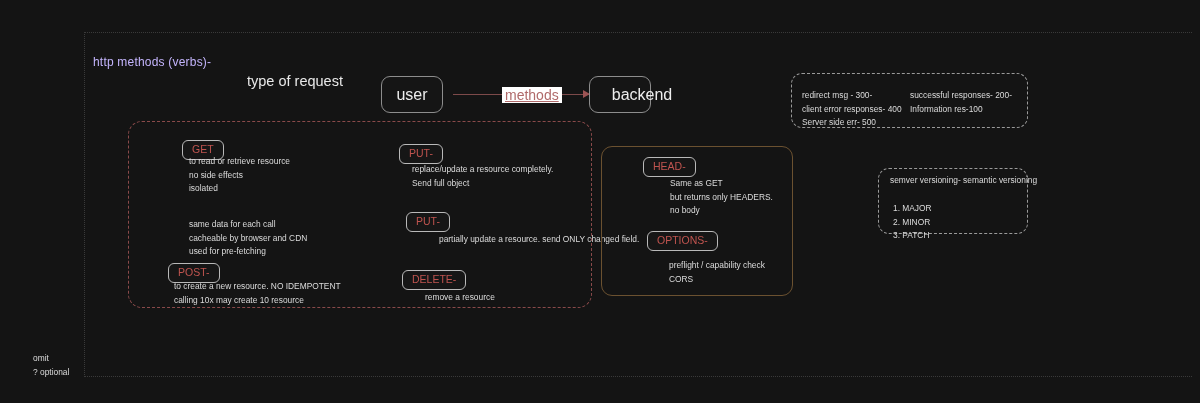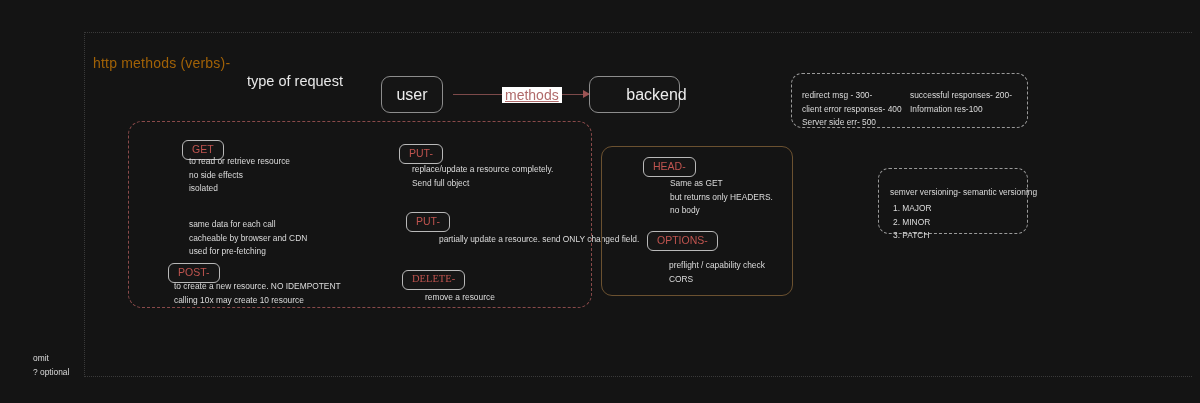--- a/index.html
+++ b/index.html
@@ -36,22 +36,22 @@
     border-right: none;
     box-sizing: border-box;
     pointer-events: none;
   }
 
   
   .title {
     position: absolute;
     left: 93px;
     top: 55px;
-    font-size: 14px;
-    color: #a16207;
+    font-size: 12px;
+    color: #c4b5fd;
     letter-spacing: 0.2px;
     white-space: nowrap;
   }
   .subtitle {
     position: absolute;
     left: 247px;
     top: 73px;
     font-size: 14.5px;
     color: #e9e9e9;
     white-space: nowrap;
@@ -64,21 +64,21 @@
     border-radius: 9px;
     background: #151515;
     display: flex;
     align-items: center;
     justify-content: center;
     font-size: 16px;
     color: #ededed;
     box-sizing: border-box;
   }
   #node-user   { left: 381px; top: 76px; width: 62px; height: 37px; }
-  #node-backend{ left: 589px; top: 76px; width: 91px; height: 37px; padding-left: 44px; }
+  #node-backend{ left: 589px; top: 76px; width: 62px; height: 37px; padding-left: 44px; }
 
   .arrow-line {
     position: absolute;
     left: 453px;
     top: 94px;
     width: 136px;
     height: 1px;
     background: #7d4a4a;
   }
   .arrow-head {
@@ -150,21 +150,21 @@
     padding: 3px 9px 4px 9px;
     line-height: 1;
     white-space: nowrap;
     box-sizing: border-box;
     margin-left: 30px;
   }
   #badge-get     { left: 152px; top: 140px; }
   #badge-post    { left: 138px; top: 263px; }
   #badge-put     { left: 369px; top: 144px; }
   #badge-patch   { left: 376px; top: 212px; }
-  #badge-delete  { left: 372px; top: 270px; font-family: Liberation Serif, serif; }
+  #badge-delete  { left: 372px; top: 270px; }
   #badge-head    { left: 613px; top: 157px; }
   #badge-options { left: 617px; top: 231px; }
 
   
   .note {
     position: absolute;
     font-size: 8.4px;
     line-height: 1.62;
     color: #dcdcdc;
     white-space: pre-line;
@@ -175,21 +175,21 @@
   #note-post      { left: 174px; top: 280px; }
   #note-put       { left: 412px; top: 163px; }
   #note-patch     { left: 411px; top: 233px; padding-left: 28px; }
   #note-delete    { left: 425px; top: 291px; }
   #note-head      { left: 670px; top: 177px; }
   #note-options   { left: 669px; top: 259px; }
 
   #status-col-1 { position:absolute; left: 802px; top: 89px; }
   #status-col-2 { position:absolute; left: 910px; top: 89px; }
 
-  #semver-title { position:absolute; left: 890px; top: 186px; }
+  #semver-title { position:absolute; left: 890px; top: 174px; }
   #semver-list  { position:absolute; left: 893px; top: 202px; }
 
   #note-omit { position: absolute; left: 33px; top: 352px; }
 </style>
 </head>
 <body>
 
 <div id="canvas">
 
   <div class="outer-boundary"></div>

